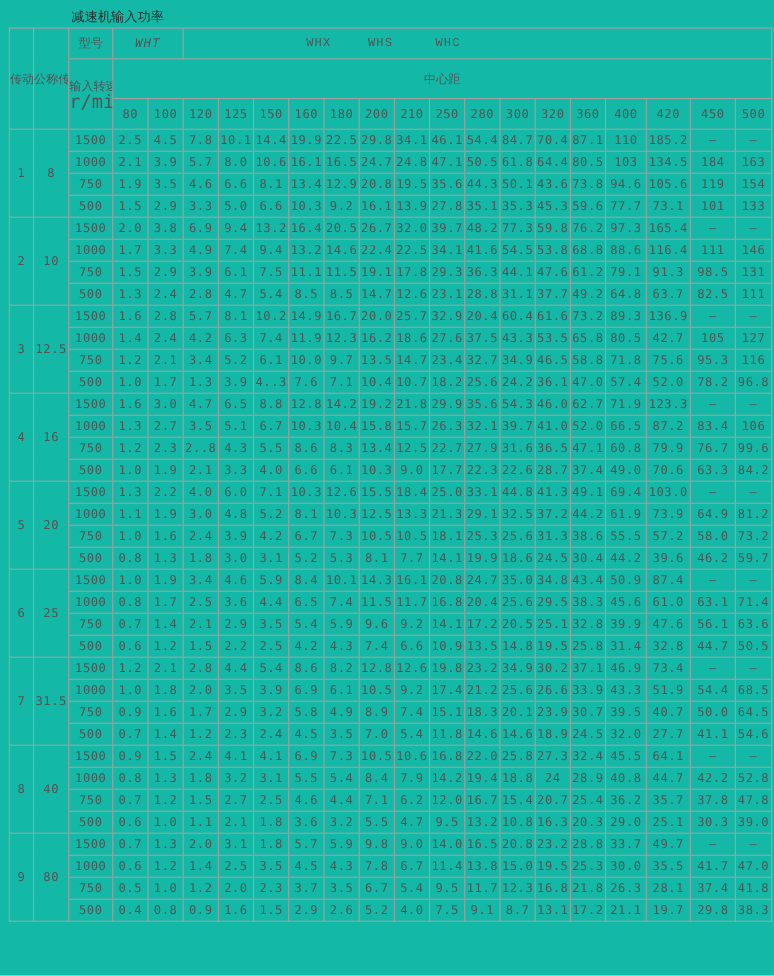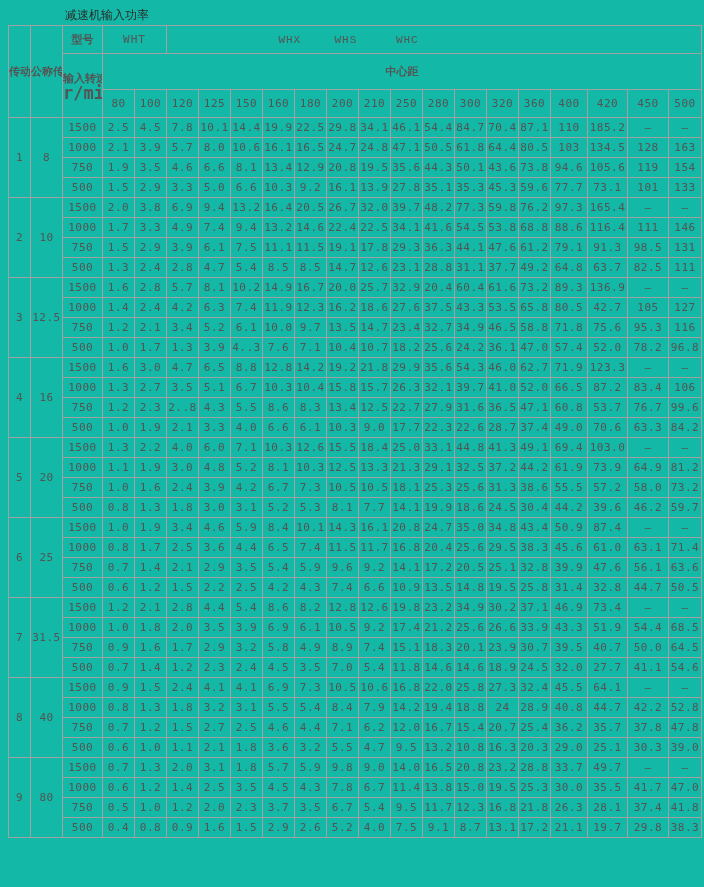--- a/index.html
+++ b/index.html
@@ -36,21 +36,20 @@
     font-size: 11px;
     color: #545454;
     white-space: nowrap;
     overflow: hidden;
   }
   
   td.cjk {
     font-family: "DejaVu Sans", sans-serif;
     font-size: 12px;
     color: #4a4a4a;
-    font-weight: bold;
   }
   td.vwrap {
     word-break: break-all;
     white-space: normal;
     line-height: 15px;
     padding: 0 1px;
   }
   td.speed-head { white-space: normal; line-height: 14px; }
   td.speed-head .unit {
     font-family: "DejaVu Sans Mono", monospace;
@@ -69,21 +68,21 @@
     top: 50%;
     transform: translate(-50%, -50%);
     font-size: 11px;
     color: #545454;
     letter-spacing: 1px;
     font-family: Liberation Mono, monospace;
   }
   .m.whx { left: 23%; }
   .m.whs { left: 33.5%; }
   .m.whc { left: 45%; }
-  td.model-wht { letter-spacing: 1px; }
+  td.model-wht { letter-spacing: 1px; font-style: italic; }
   
   td.num, td.val, td.spd { font-size: 11px; letter-spacing: 0.5px; }
   td.grp { font-size: 11px; letter-spacing: 0.5px; }
   tr.hdr1 { height: 28px; }
   tr.hdr2 { height: 36px; }
   tr.hdr3 { height: 28px; }
   tbody tr { height: 20px; }
 </style>
 </head>
 <body>
@@ -190,21 +189,21 @@
           <td class="val">16.5</td>
           <td class="val">24.7</td>
           <td class="val">24.8</td>
           <td class="val">47.1</td>
           <td class="val">50.5</td>
           <td class="val">61.8</td>
           <td class="val">64.4</td>
           <td class="val">80.5</td>
           <td class="val">103</td>
           <td class="val">134.5</td>
-          <td class="val">128</td>
+          <td class="val">184</td>
           <td class="val">163</td>
         </tr>
         <tr>
           <td class="spd">750</td>
           <td class="val">1.9</td>
           <td class="val">3.5</td>
           <td class="val">4.6</td>
           <td class="val">6.6</td>
           <td class="val">8.1</td>
           <td class="val">13.4</td>
@@ -468,21 +467,21 @@
           <td class="val">8.6</td>
           <td class="val">8.3</td>
           <td class="val">13.4</td>
           <td class="val">12.5</td>
           <td class="val">22.7</td>
           <td class="val">27.9</td>
           <td class="val">31.6</td>
           <td class="val">36.5</td>
           <td class="val">47.1</td>
           <td class="val">60.8</td>
-          <td class="val">53.7</td>
+          <td class="val">79.9</td>
           <td class="val">76.7</td>
           <td class="val">99.6</td>
         </tr>
         <tr>
           <td class="spd">500</td>
           <td class="val">1.0</td>
           <td class="val">1.9</td>
           <td class="val">2.1</td>
           <td class="val">3.3</td>
           <td class="val">4.0</td>

